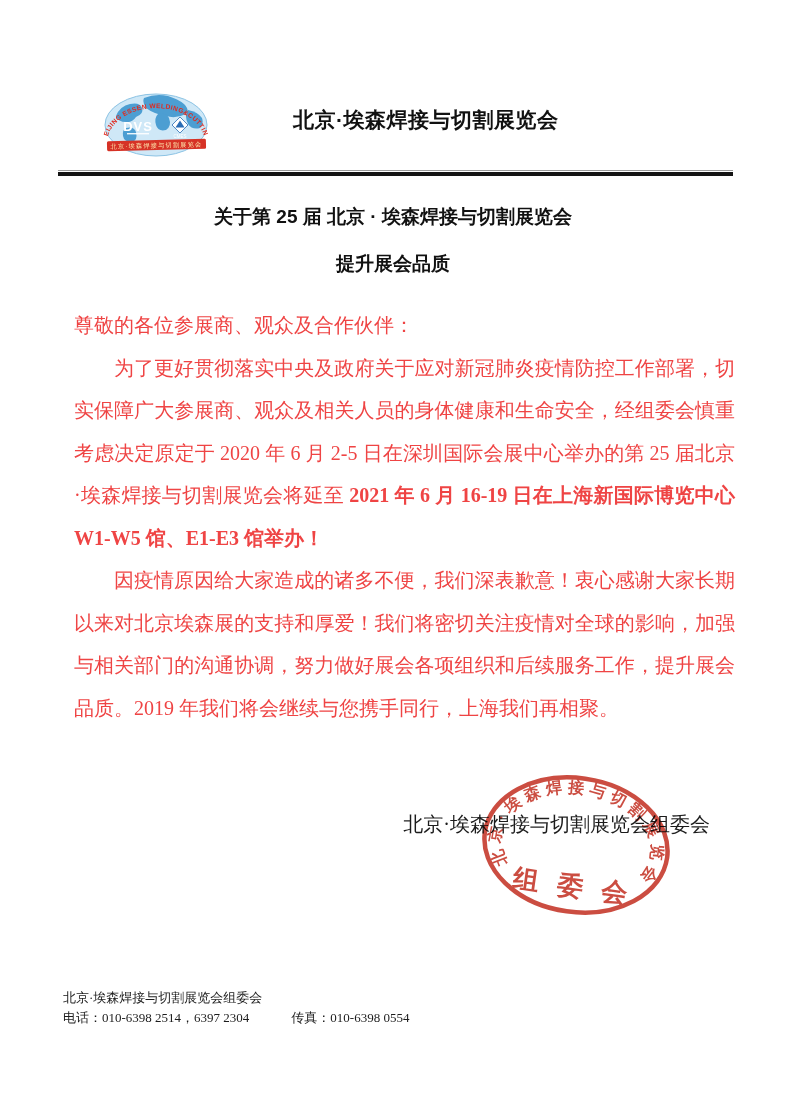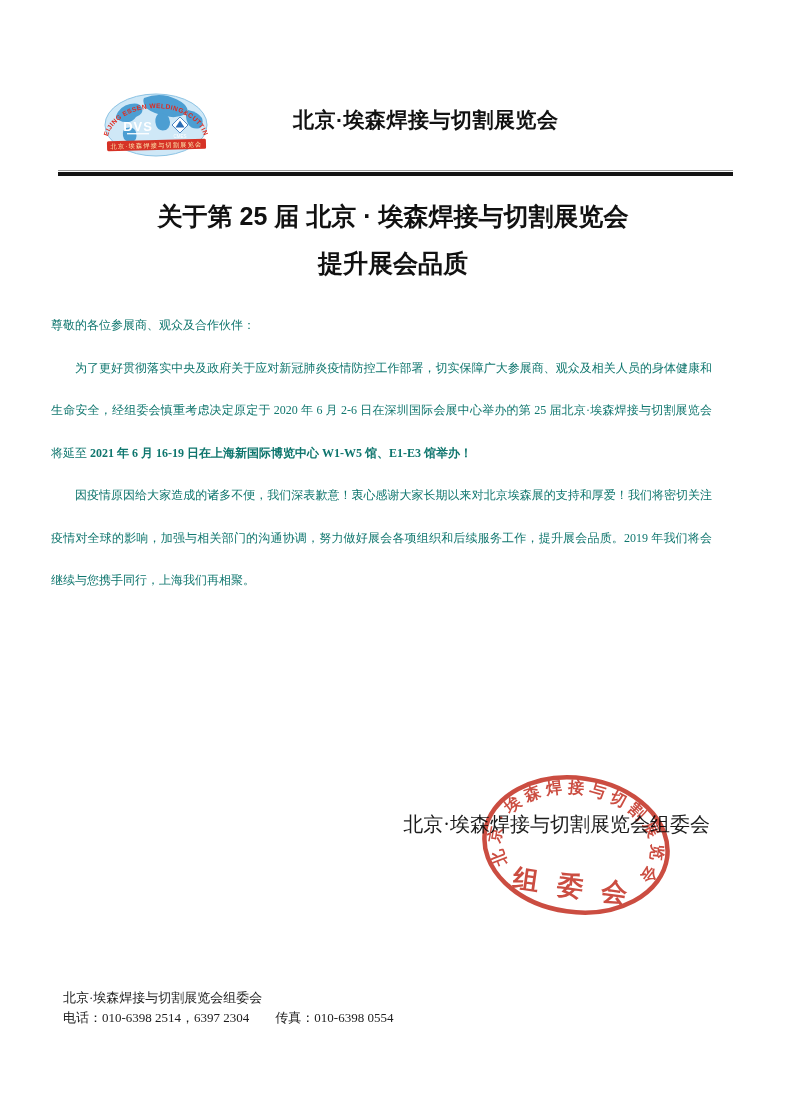--- a/index.html
+++ b/index.html
@@ -26,29 +26,29 @@
   .rule { position: absolute; left: 58px; top: 170px; width: 675px; }
   .rule-thin { height: 1px; background: #9a9a9a; }
   .rule-gap  { height: 1px; background: transparent; }
   .rule-thick{ height: 4px; background: #141414; }
 
   
   .doc-title {
     position: absolute; left: 63px; top: 193px; width: 660px;
     text-align: center;
     font-family: "Liberation Sans", "DejaVu Sans", sans-serif;
-    font-weight: bold; font-size: 25px; color: #111;
+    font-weight: bold; font-size: 19px; color: #111;
     line-height: 47px;
   }
 
   
   .body-text {
-    position: absolute; left: 51px; top: 304px; width: 661px;
-    font-size: 12px; line-height: 42.5px;
-    text-align: justify; color: #0f766e;
+    position: absolute; left: 74px; top: 304px; width: 661px;
+    font-size: 20px; line-height: 42.5px;
+    text-align: justify; color: #ef4444;
   }
   .body-text p { margin: 0; }
   .body-text p.indent { text-indent: 2em; }
   .body-text strong { font-weight: bold; }
 
   
   .signature {
     position: absolute; left: 63px; top: 802px; width: 647px;
     text-align: right; font-size: 20px; line-height: 45px; color: #1c1c1c;
   }
@@ -57,21 +57,21 @@
   .stamp-svg {
     position: absolute; left: 476px; top: 770px;
     mix-blend-mode: multiply; opacity: 0.9;
   }
 
   
   .footer {
     position: absolute; left: 63px; top: 988px;
     font-size: 13px; line-height: 19.5px; color: #1c1c1c;
   }
-  .footer .fax-part { margin-left: 26px; }
+  .footer .fax-part { margin-left: 42px; }
 </style>
 </head>
 <body>
 
 <div class="page">
 
   <svg class="logo-svg" width="112" height="78" viewBox="0 0 112 78">
     <defs>
       <path id="logoArc" d="M 8,52 A 49,35 0 0 1 104,52"></path>
     </defs>
@@ -112,21 +112,21 @@
     <div class="rule-thick"></div>
   </div>
 
   <div class="doc-title">
     <div>关于第 25 届 北京 · 埃森焊接与切割展览会</div>
     <div>提升展会品质</div>
   </div>
 
   <div class="body-text">
     <p>尊敬的各位参展商、观众及合作伙伴：</p>
-    <p class="indent"><span>为了更好贯彻落实中央及政府关于应对新冠肺炎疫情防控工作部署，切实保障广大参展商、观众及相关人员的身体健康和生命安全，经组委会慎重考虑决定原定于 2020 年 6 月 2-6 日在深圳国际会展中心举办的第 25 届北京·埃森焊接与切割展览会将延至 </span><strong>2021 年 6 月 16-19 日在上海新国际博览中心 W1-W5 馆、E1-E3 馆举办！</strong></p>
+    <p class="indent"><span>为了更好贯彻落实中央及政府关于应对新冠肺炎疫情防控工作部署，切实保障广大参展商、观众及相关人员的身体健康和生命安全，经组委会慎重考虑决定原定于 2020 年 6 月 2-5 日在深圳国际会展中心举办的第 25 届北京·埃森焊接与切割展览会将延至 </span><strong>2021 年 6 月 16-19 日在上海新国际博览中心 W1-W5 馆、E1-E3 馆举办！</strong></p>
     <p class="indent">因疫情原因给大家造成的诸多不便，我们深表歉意！衷心感谢大家长期以来对北京埃森展的支持和厚爱！我们将密切关注疫情对全球的影响，加强与相关部门的沟通协调，努力做好展会各项组织和后续服务工作，提升展会品质。2019 年我们将会继续与您携手同行，上海我们再相聚。</p>
   </div>
 
   <div class="signature">
     <div>北京·埃森焊接与切割展览会组委会</div>
   </div>
 
   <svg class="stamp-svg" width="200" height="152" viewBox="0 0 200 152">
     <defs>
       <path id="stampArc" d="M 34,101 A 76,52 0 1 1 166,101"></path>

